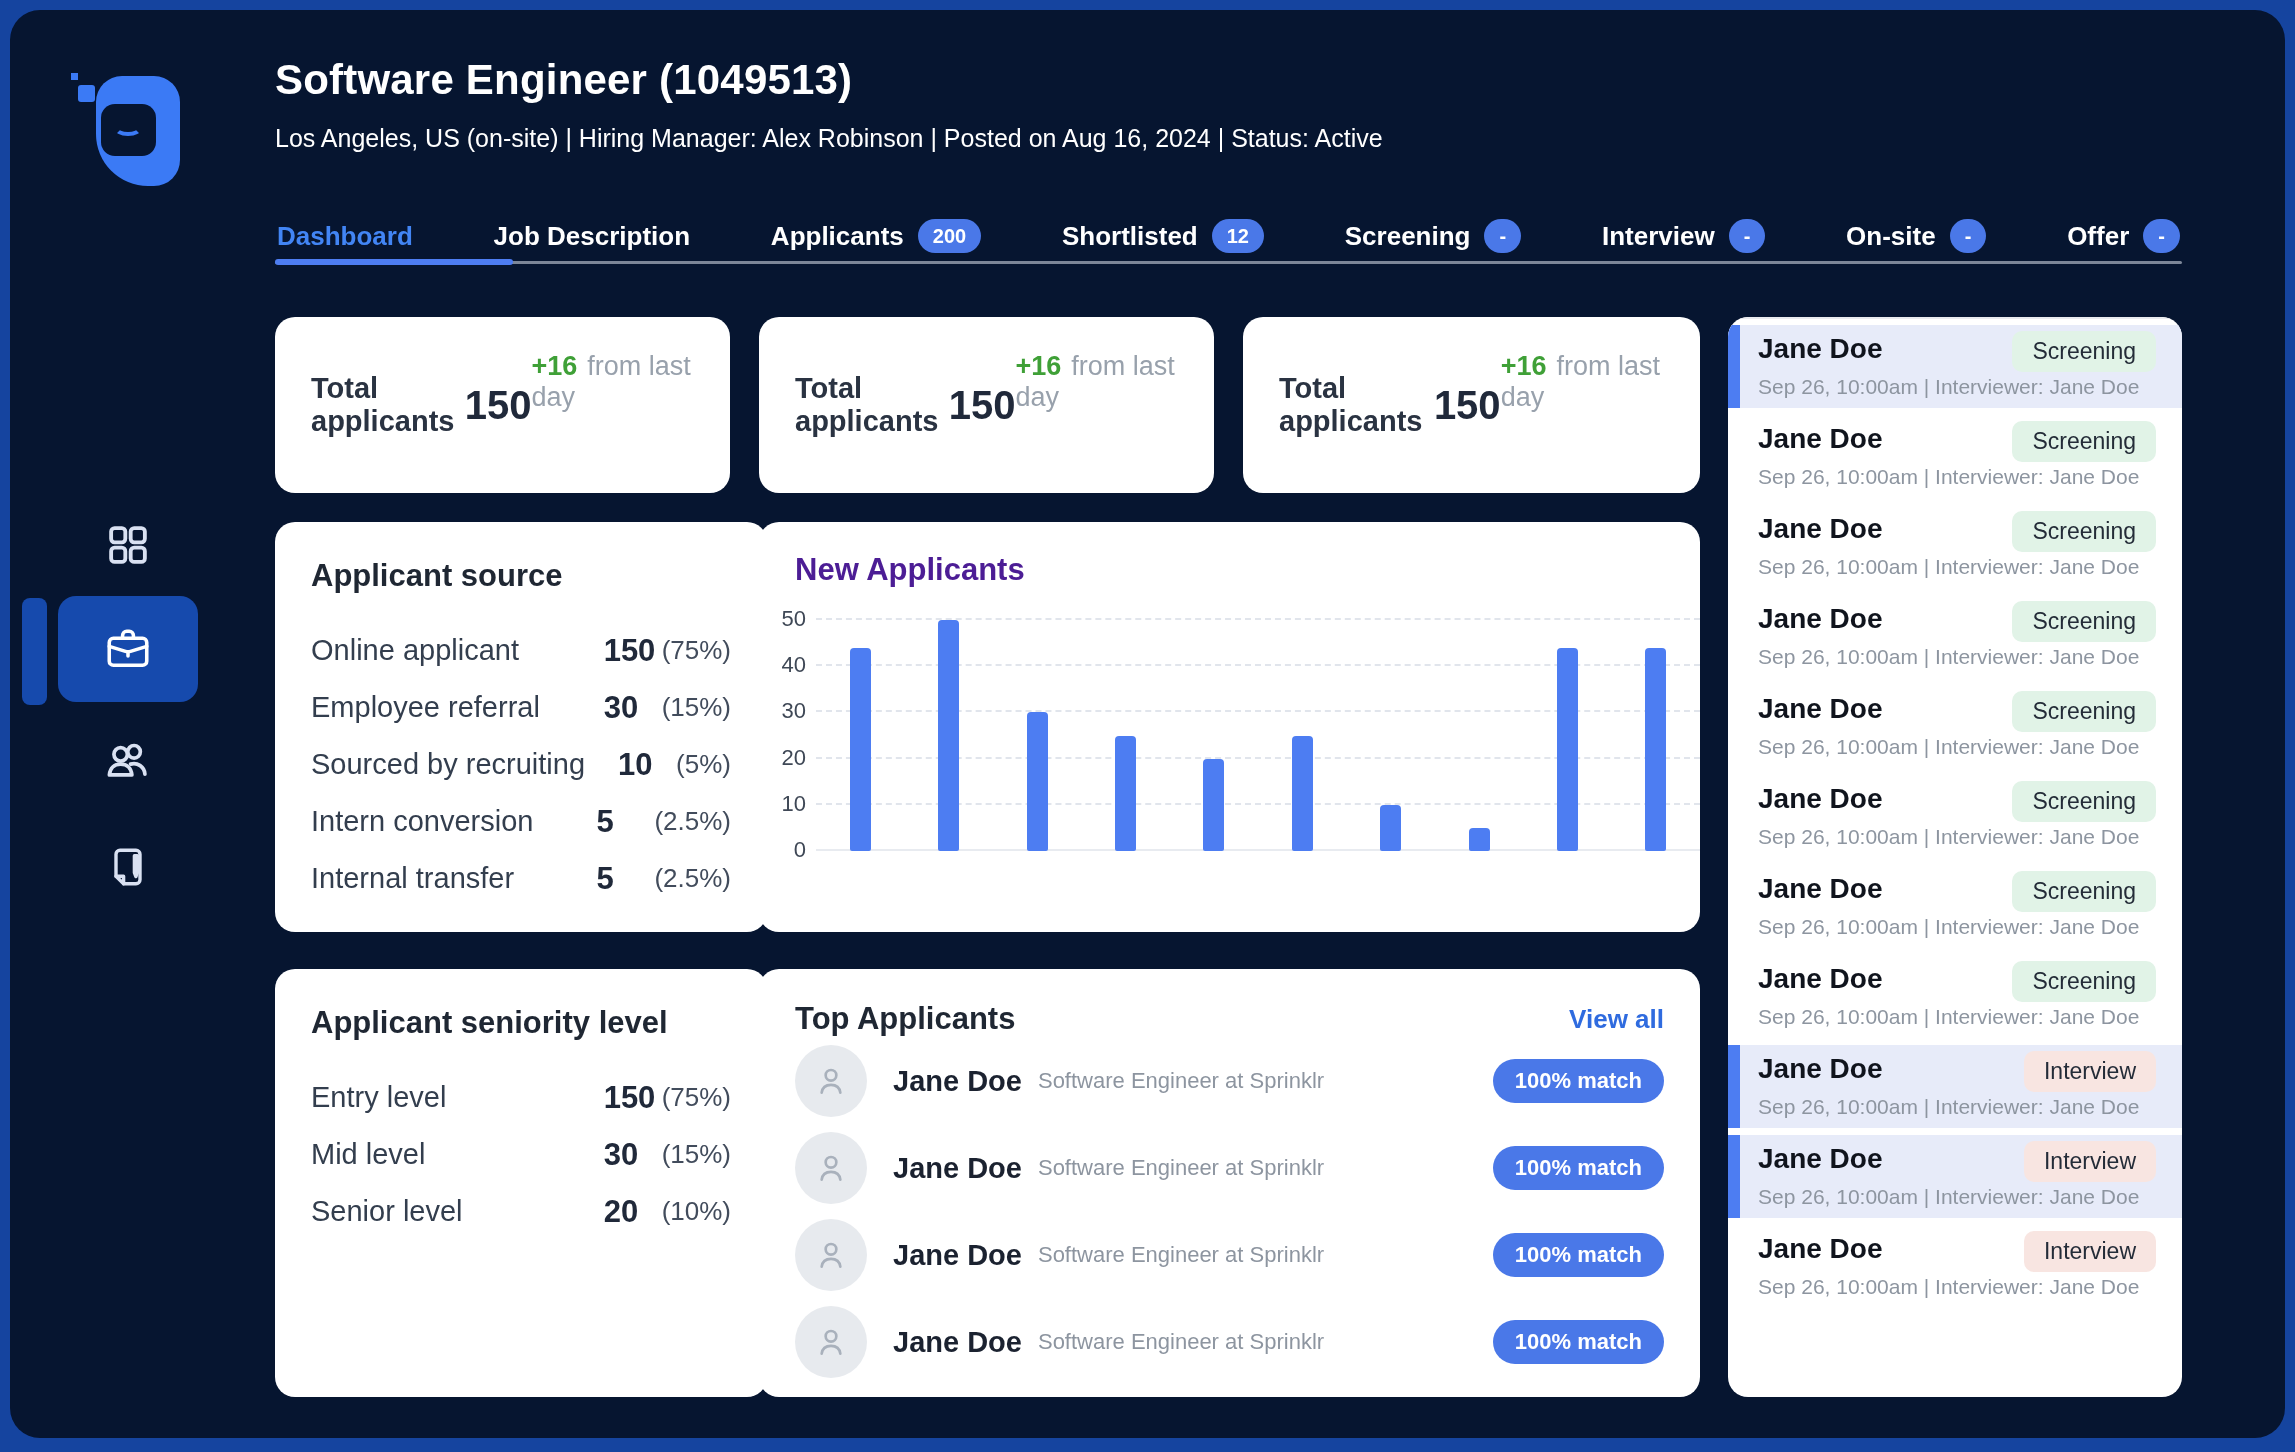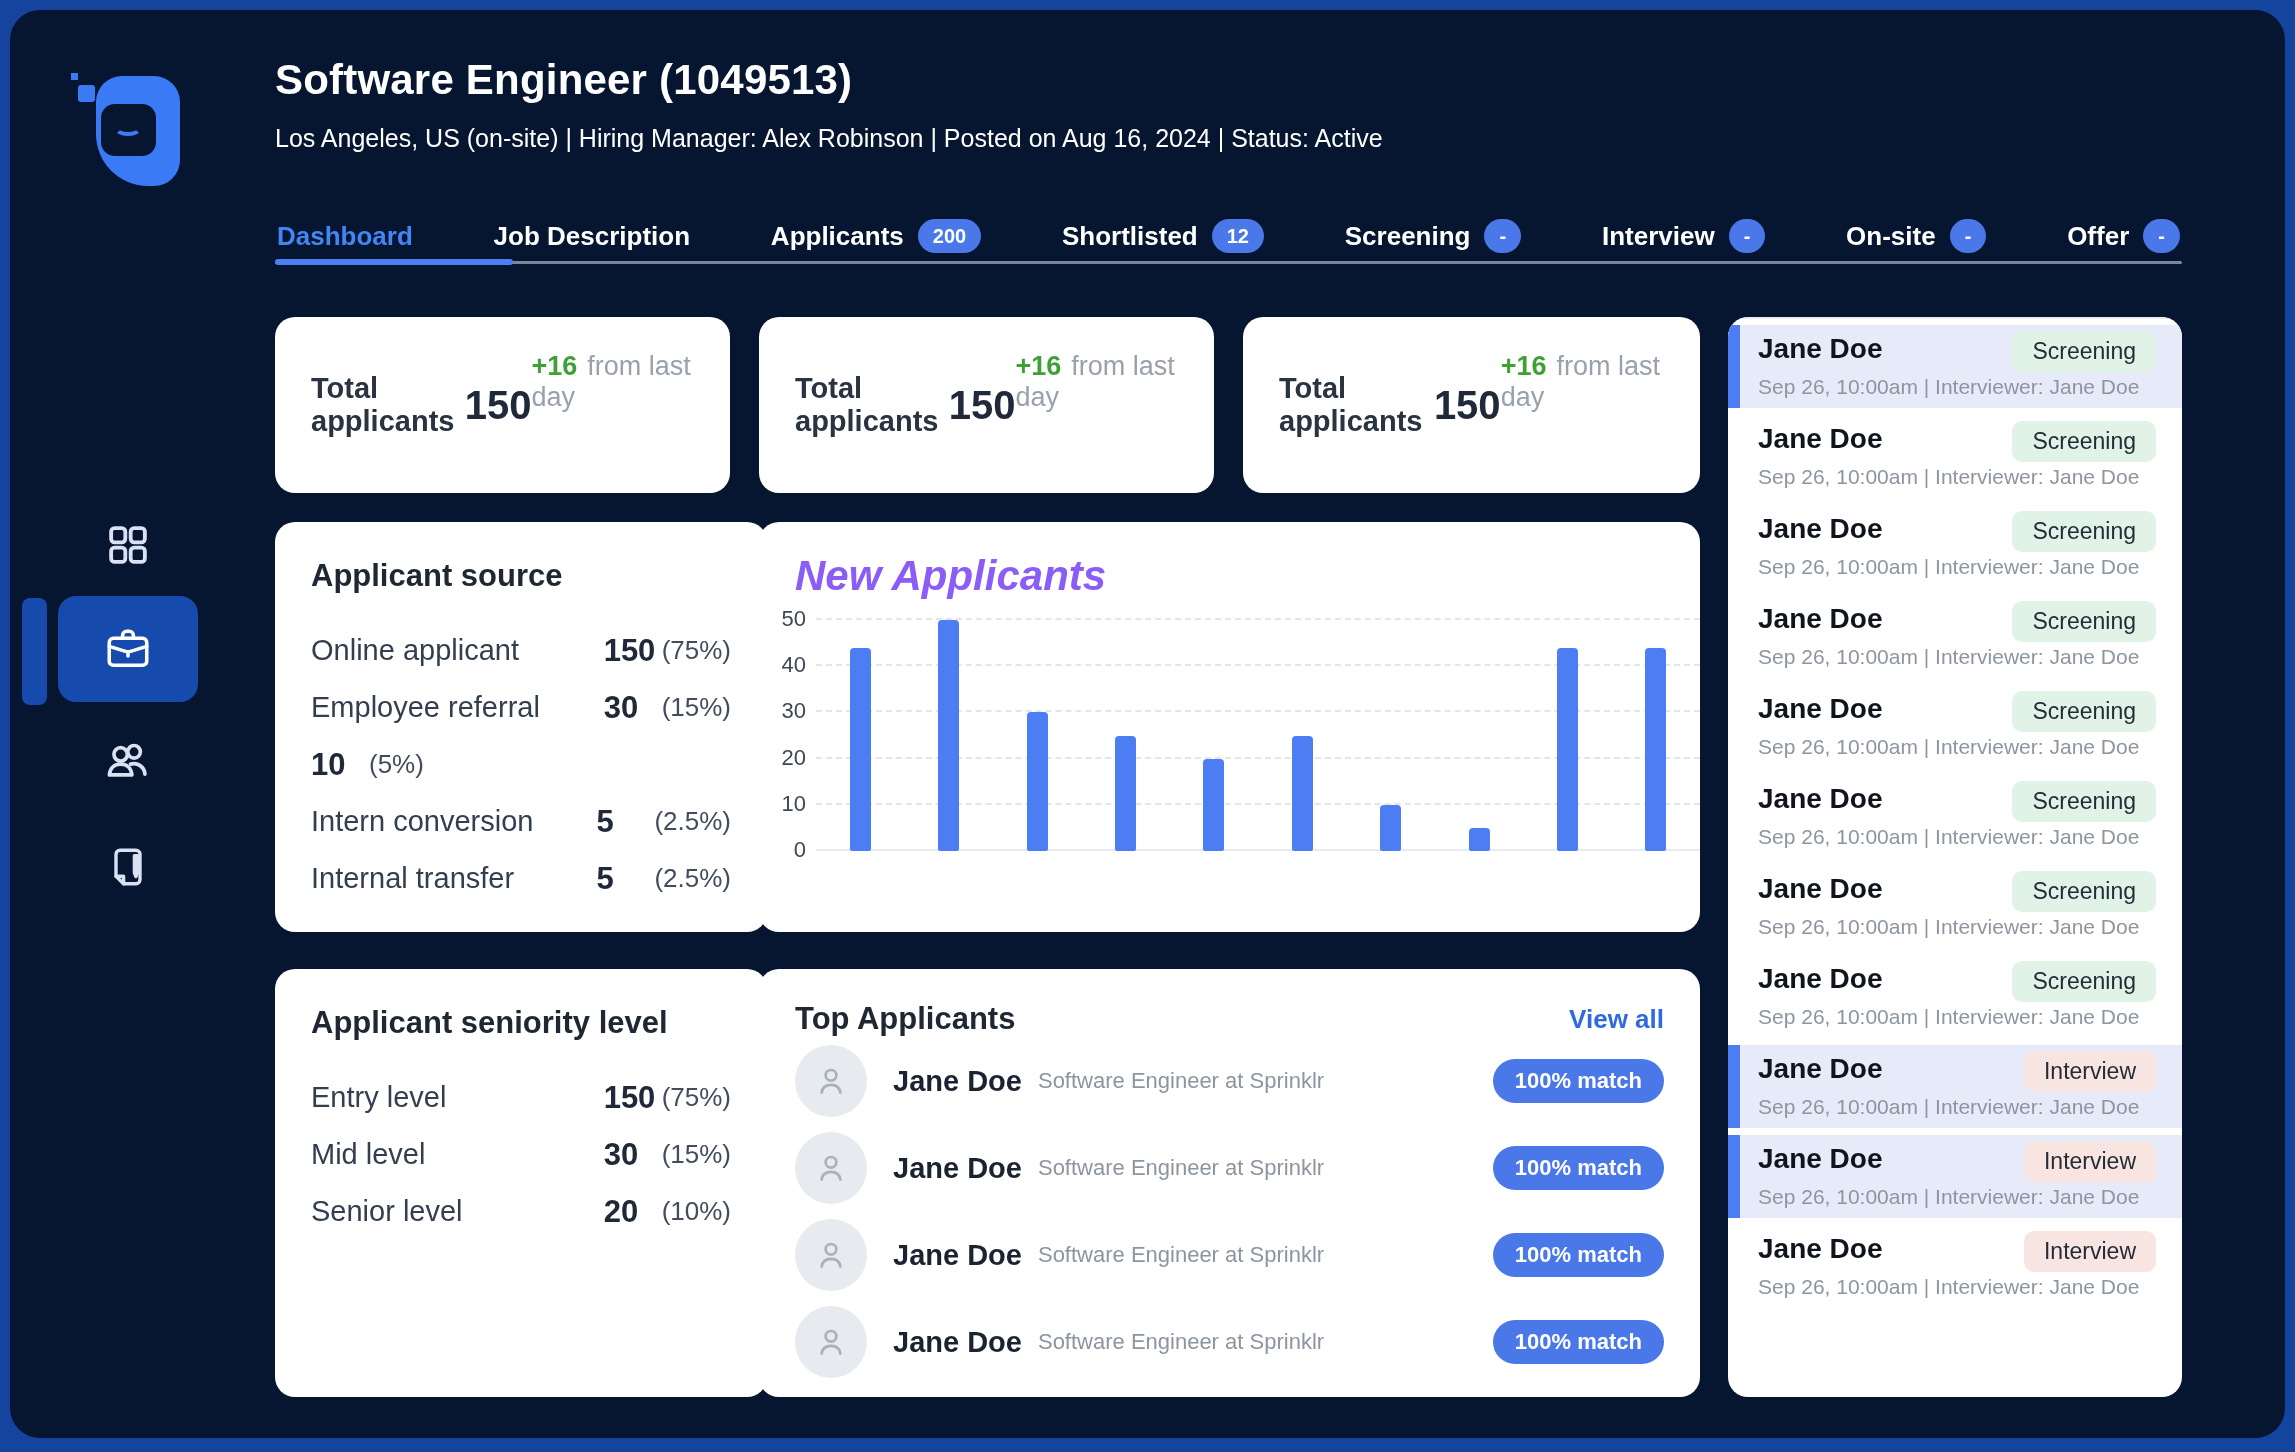--- a/index.html
+++ b/index.html
@@ -62,21 +62,21 @@
   .listcard { width: 492px; padding: 36px; }
   .listcard h2 { font-size: 31px; font-weight: 700; color: #1f2733; }
   .lrow { display: flex; align-items: center; height: 57px; }
   .lrows { margin-top: 28px; }
   .lrow .lab { flex: 1; font-size: 29px; color: #333e4e; }
   .lrow .val { width: 58px; font-size: 31px; font-weight: 700; color: #20293a; }
   .lrow .pct { font-size: 26px; color: #424c5c; }
 
   
   .chartcard { left: 484px; top: 205px; width: 941px; height: 410px; }
-  .chartcard h2 { position: absolute; left: 36px; top: 30px; font-size: 42px; font-weight: 700; color: #8b5cf6; font-style: italic; }
+  .chartcard h2 { position: absolute; left: 36px; top: 30px; font-size: 31px; font-weight: 700; color: #4c1d95; }
   .plot { position: absolute; left: 57px; top: 98px; width: 884px; height: 231px; }
   .gline { position: absolute; left: 0; right: 0; height: 0; border-top: 2px dashed #e1e5ec; }
   .gline.zero { border-top: 2px solid #e8ebf0; }
   .ylab { position: absolute; left: -50px; width: 40px; text-align: right; font-size: 22px; color: #3f4856; }
   .bars { position: absolute; left: 0; bottom: 0; width: 100%; height: 100%; display: flex; }
   .slot { flex: 1; display: flex; align-items: flex-end; justify-content: center; }
   .bar { width: 21px; background: #4d7df2; border-radius: 4px 4px 2px 2px; }
   .xlabs { position: absolute; left: 57px; top: 343px; width: 884px; display: flex; }
   .xlabs span { flex: 1; text-align: center; font-size: 22px; color: #4a5361; }
 
@@ -245,20 +245,21 @@
             <span class="lab">Online applicant</span>
             <span class="val">150</span>
             <span class="pct">(75%)</span>
           </div>
           <div class="lrow">
             <span class="lab">Employee referral</span>
             <span class="val">30</span>
             <span class="pct">(15%)</span>
           </div>
           <div class="lrow">
+            <span class="lab">Sourced by recruiting</span>
             <span class="val">10</span>
             <span class="pct">(5%)</span>
           </div>
           <div class="lrow">
             <span class="lab">Intern conversion</span>
             <span class="val">5</span>
             <span class="pct">(2.5%)</span>
           </div>
           <div class="lrow">
             <span class="lab">Internal transfer</span>

